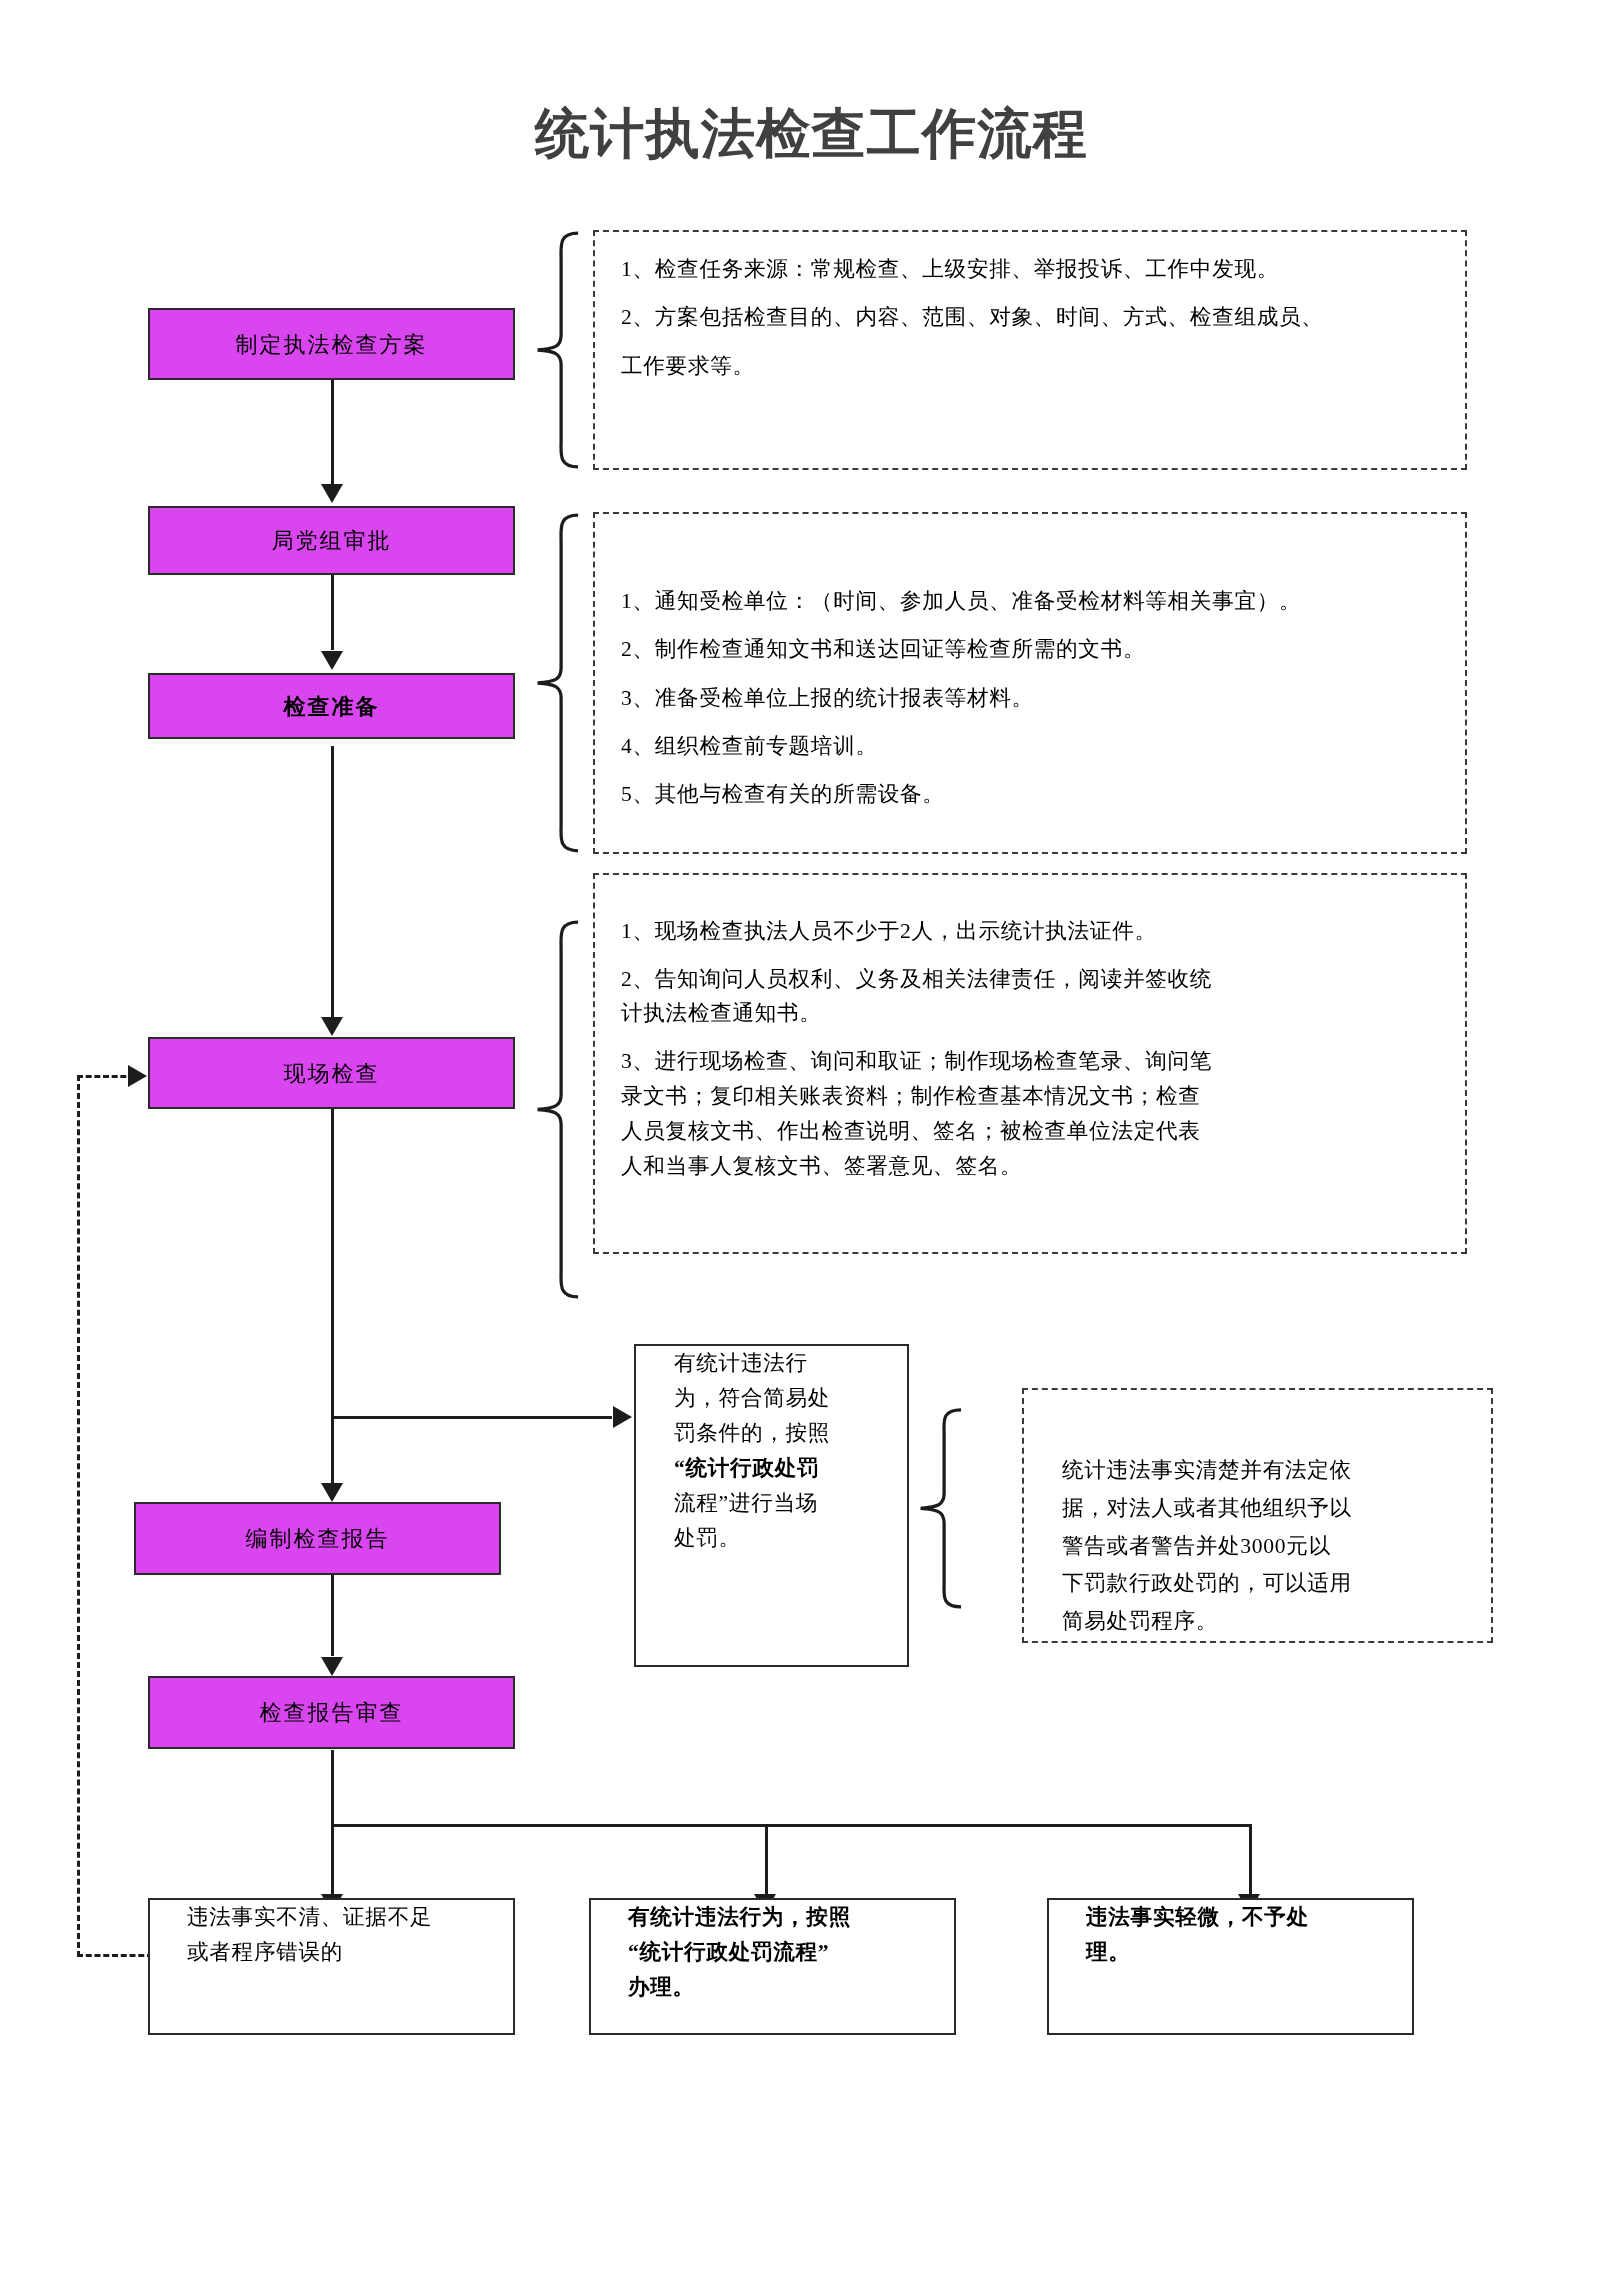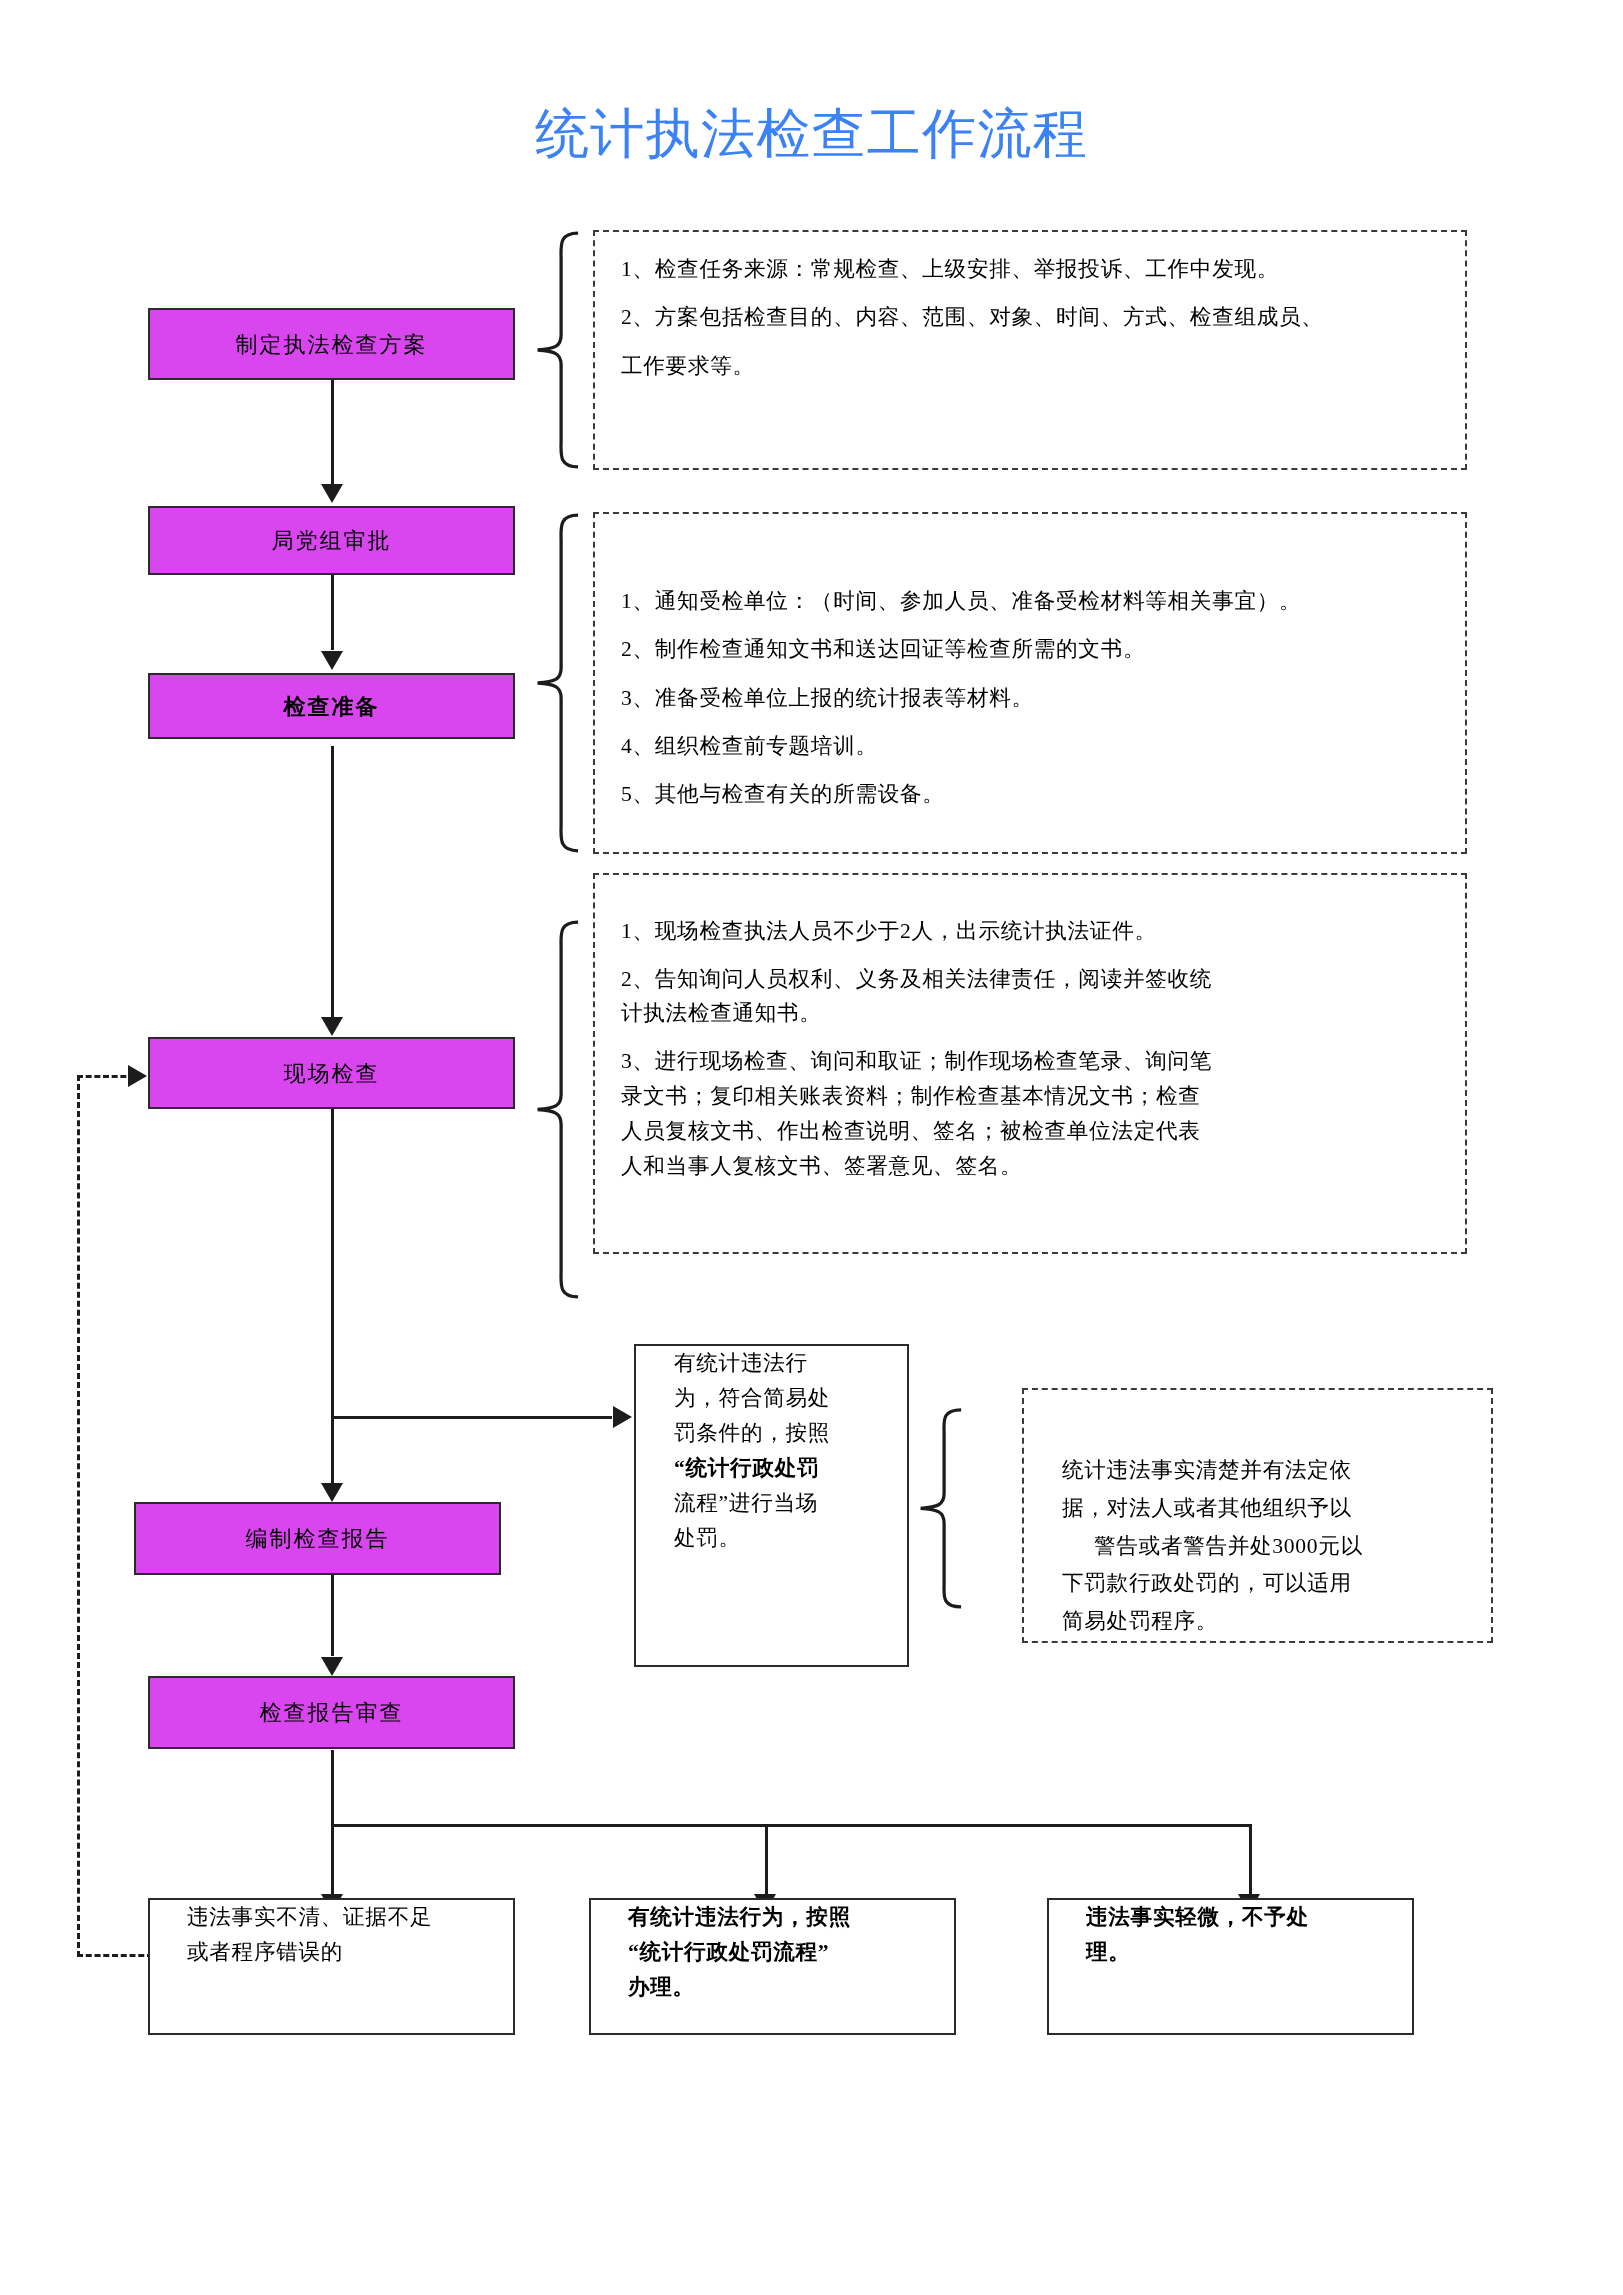--- a/index.html
+++ b/index.html
@@ -12,22 +12,22 @@
   }
   #stage{position:absolute;inset:0;}
 
   
   .title{
     position:absolute;left:0;top:98px;width:1623px;
     text-align:center;
     font-size:54px;
     letter-spacing:1.3px;
     font-family:"Liberation Sans","DejaVu Sans",sans-serif;
-    font-weight:400;
-    color:#3b82f6;
+    font-weight:700;
+    color:#404040;
   }
 
   
   .pbox{
     position:absolute;
     border:2px solid #2a2a2a;
     background:#d946ef;
     display:flex;align-items:center;justify-content:center;
     box-sizing:border-box;
     font-size:22px;
@@ -212,21 +212,21 @@
 
   <div class="brace" style="left:918px;top:1407px;width:47px;height:204px;">
     <svg width="47" height="204" viewBox="0 0 72 312">
       <path d="M66 4 C36 4 40 22 40 40 L40 132 C40 150 30 153 4 155
                C30 157 40 160 40 178 L40 270 C40 288 36 306 66 306" fill="none" stroke="#1c1c1c" stroke-width="5"></path>
     </svg>
   </div>
   <div class="callout wrap" style="left:1022px;top:1388px;width:471px;height:255px;padding:65px 26px 13px 38px;">
     <p style="margin-bottom:6.5px;">统计违法事实清楚并有法定依</p>
     <p style="margin-bottom:6.5px;">据，对法人或者其他组织予以</p>
-    <p style="margin-bottom:6.5px;margin-left:32px;">警告或者警告并处3000元以</p>
+    <p style="margin-bottom:6.5px;">警告或者警告并处3000元以</p>
     <p style="margin-bottom:6.5px;">下罚款行政处罚的，可以适用</p>
     <p>简易处罚程序。</p>
   </div>
 
   <div class="tbox center-v" style="left:148px;top:1898px;width:367px;height:137px;padding:0 0 0 37px;">
     <div class="inner">
       <div>违法事实不清、证据不足</div>
       <div>或者程序错误的</div>
     </div>
   </div>

